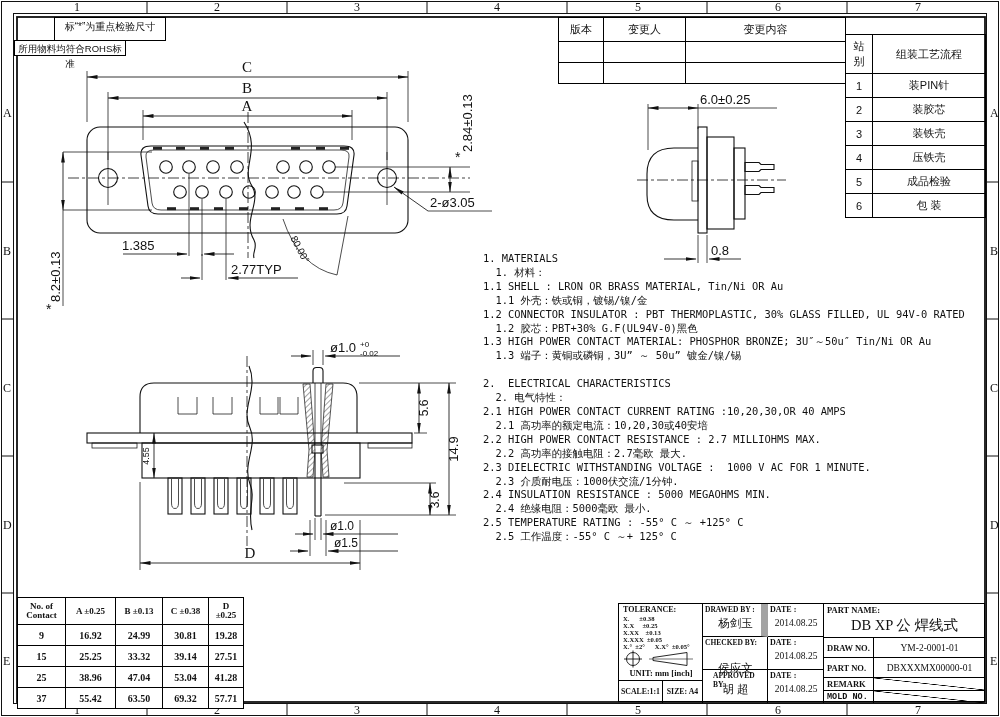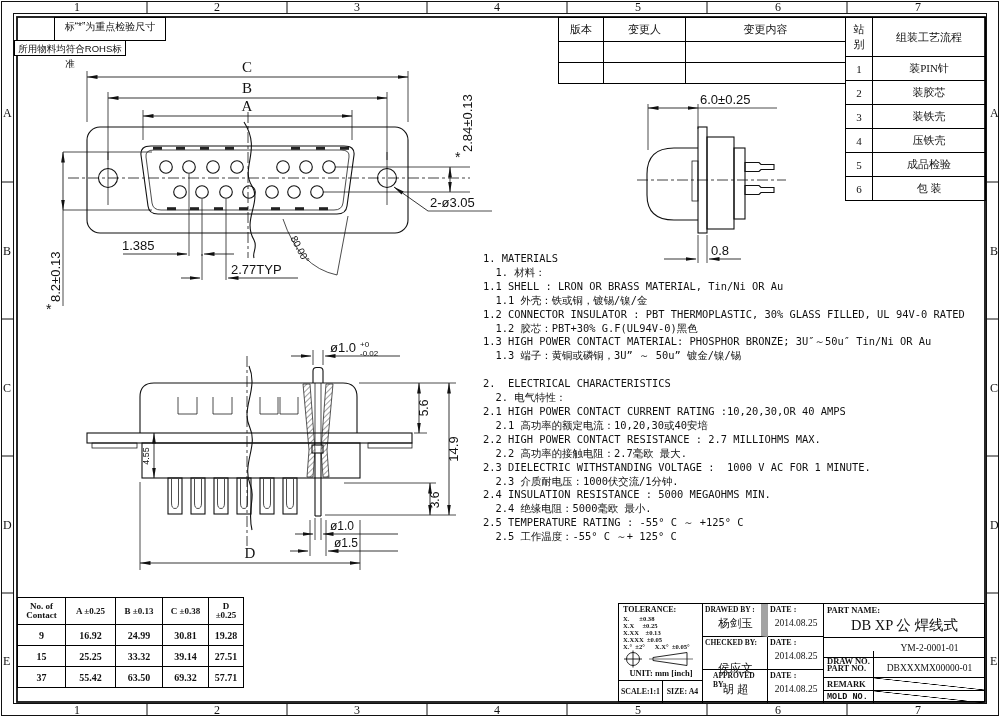--- a/index.html
+++ b/index.html
@@ -26,21 +26,21 @@
   
   .notebox{position:absolute;border:1px solid #000;background:#fff;text-align:center;}
   #note1{left:14px;top:17px;width:112px;height:24px;font-size:10px;line-height:17px;margin-left:40px;}
   #note2{left:14px;top:40px;width:112px;height:16px;font-size:9.5px;line-height:15px;}
   
   table{border-collapse:collapse;table-layout:fixed;}
   td,th{border:1px solid #000;padding:4px;overflow:hidden;font-weight:normal;}
   #revtable{position:absolute;left:558px;top:17px;}
   #revtable th{height:19px;font-size:11px;}
   #revtable td{height:21px;}
-  #proctable{position:absolute;left:845px;top:17px;font-family:Liberation Serif, serif;}
+  #proctable{position:absolute;left:845px;top:34px;}
   #proctable th{height:19px;font-size:11px;}
   #proctable td{height:22px;font-size:11px;text-align:center;}
   #contacttable{position:absolute;left:17px;top:597px;background:#fff;
       font-family:"Liberation Serif","DejaVu Serif",serif;}
   #contacttable th{height:21px;font-size:9px;font-weight:bold;line-height:9px;}
   #contacttable td{height:21px;font-size:10px;font-weight:bold;text-align:center;}
   
   #notes{position:absolute;left:483px;top:252px;margin:0;white-space:pre;
      font-family:"DejaVu Sans Mono","Liberation Mono",monospace;
      font-size:10.4px;line-height:13.9px;color:#111;}
@@ -463,20 +463,27 @@
       <td>19.28</td>
     </tr>
     <tr>
       <td>15</td>
           <td>25.25</td>
       <td>33.32</td>
           <td>39.14</td>
       <td>27.51</td>
     </tr>
     <tr>
+      <td>25</td>
+          <td>38.96</td>
+      <td>47.04</td>
+          <td>53.04</td>
+      <td>41.28</td>
+    </tr>
+    <tr>
       <td>37</td>
           <td>55.42</td>
       <td>63.50</td>
           <td>69.32</td>
       <td>57.71</td>
     </tr>
   </tbody>
     </table>
 
   <div id="titleblock">
@@ -535,21 +542,21 @@
         <div class="tb" style="left:0;top:14px;width:56px;text-align:center;font-size:9.5px;">2014.08.25</div>
       </div>
     </div>
 
     <div class="tb" style="left:205px;top:0;width:161px;height:99px;">
       <div class="tb" style="left:0;top:0;width:161px;height:34px;border-bottom:1px solid #000;">
         <div class="tb lbl" style="left:3px;top:1px;font-size:8.5px;">PART NAME:</div>
         <div class="tb" style="left:0;top:12px;width:161px;text-align:center;font-size:14.5px;">DB XP 公 焊线式</div>
       </div>
       <div class="tb" style="left:0;top:34px;width:161px;height:20px;border-bottom:1px solid #000;">
-        <div class="tb lbl" style="left:0;top:13px;width:50px;height:20px;border-right:1px solid #000;font-size:8.5px;line-height:20px;padding-left:3px;">DRAW NO.</div>
+        <div class="tb lbl" style="left:0;top:0;width:50px;height:20px;border-right:1px solid #000;font-size:8.5px;line-height:20px;padding-left:3px;">DRAW NO.</div>
         <div class="tb" style="left:50px;top:0;width:111px;height:20px;font-size:9.5px;line-height:20px;text-align:center;">YM-2-0001-01</div>
       </div>
       <div class="tb" style="left:0;top:54px;width:161px;height:20px;border-bottom:1px solid #000;">
         <div class="tb lbl" style="left:0;top:0;width:50px;height:20px;border-right:1px solid #000;font-size:8.5px;line-height:20px;padding-left:3px;">PART NO.</div>
         <div class="tb" style="left:50px;top:0;width:111px;height:20px;font-size:9.5px;line-height:20px;text-align:center;">DBXXXMX00000-01</div>
       </div>
       <div class="tb" style="left:0;top:74px;width:161px;height:12.5px;border-bottom:1px solid #000;">
         <div class="tb lbl" style="left:0;top:0;width:50px;height:12.5px;border-right:1px solid #000;font-size:8.5px;line-height:12px;padding-left:3px;">REMARK</div>
         <div class="tb diag" style="left:50px;top:0;width:111px;height:12px;"></div>
       </div>

